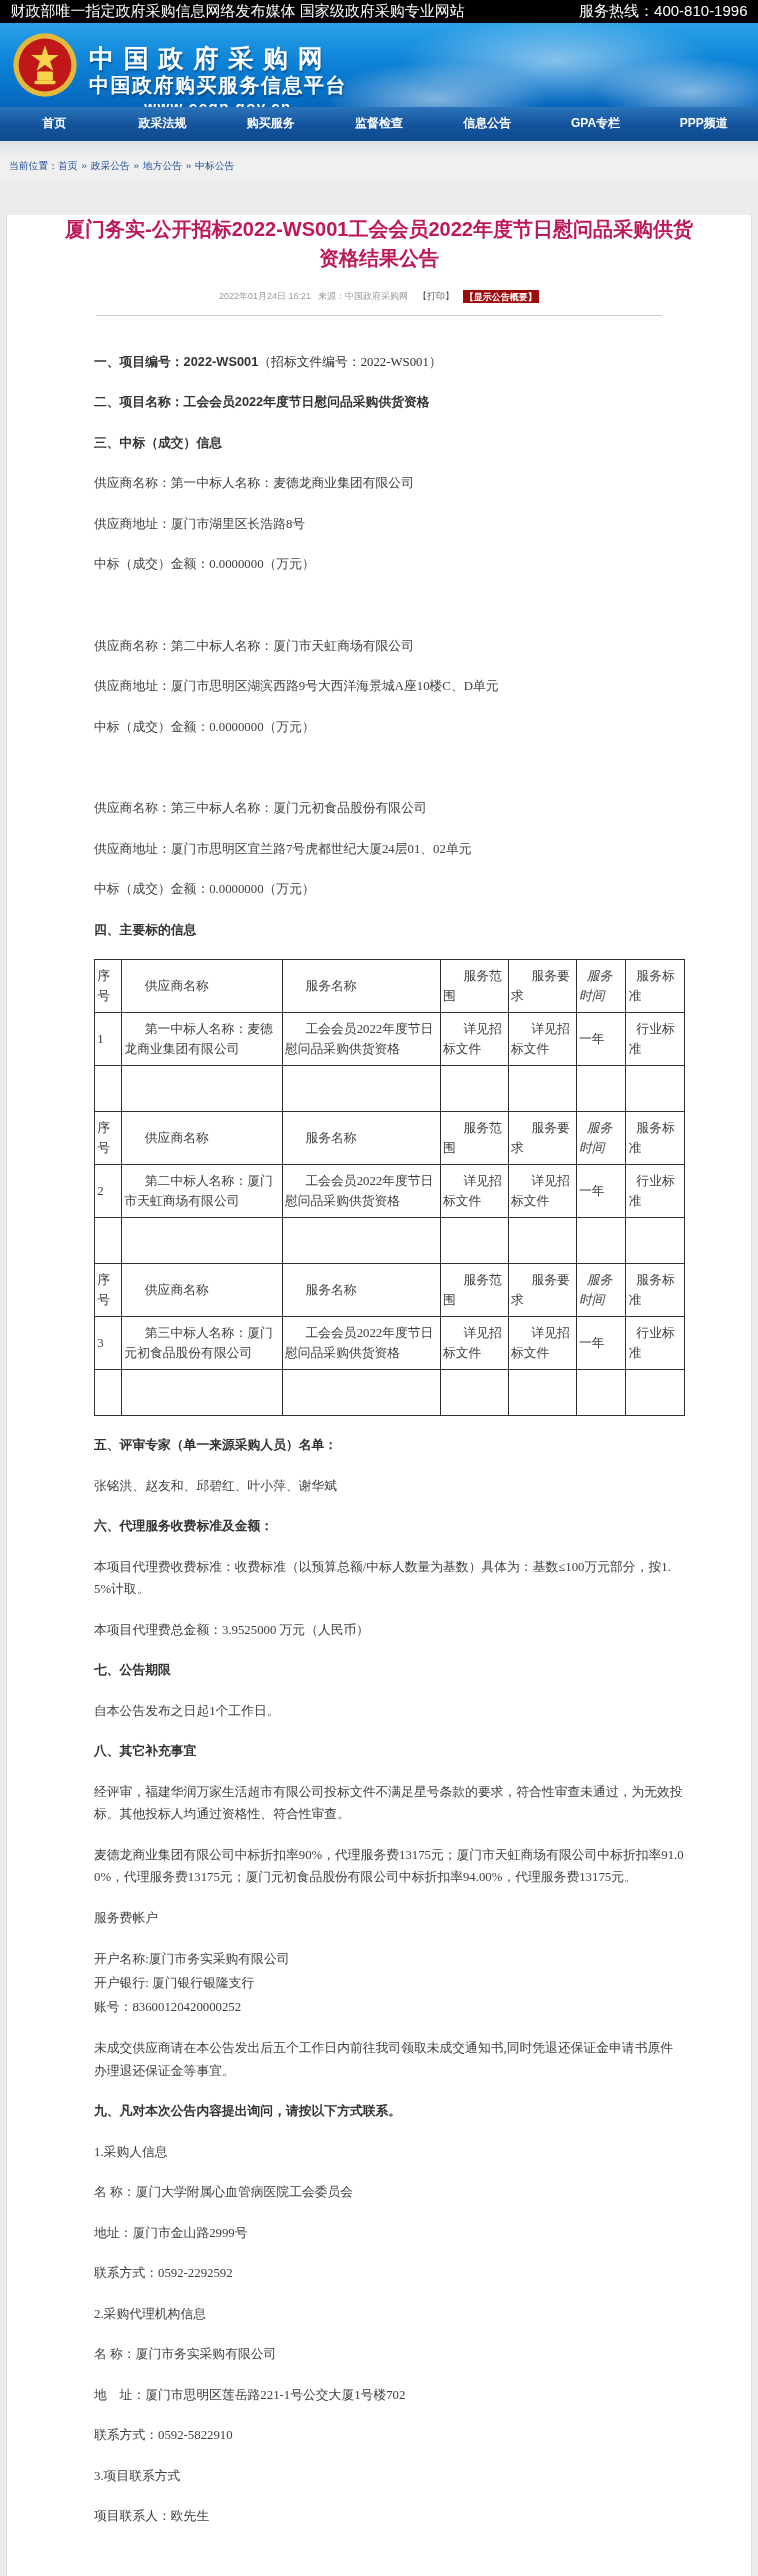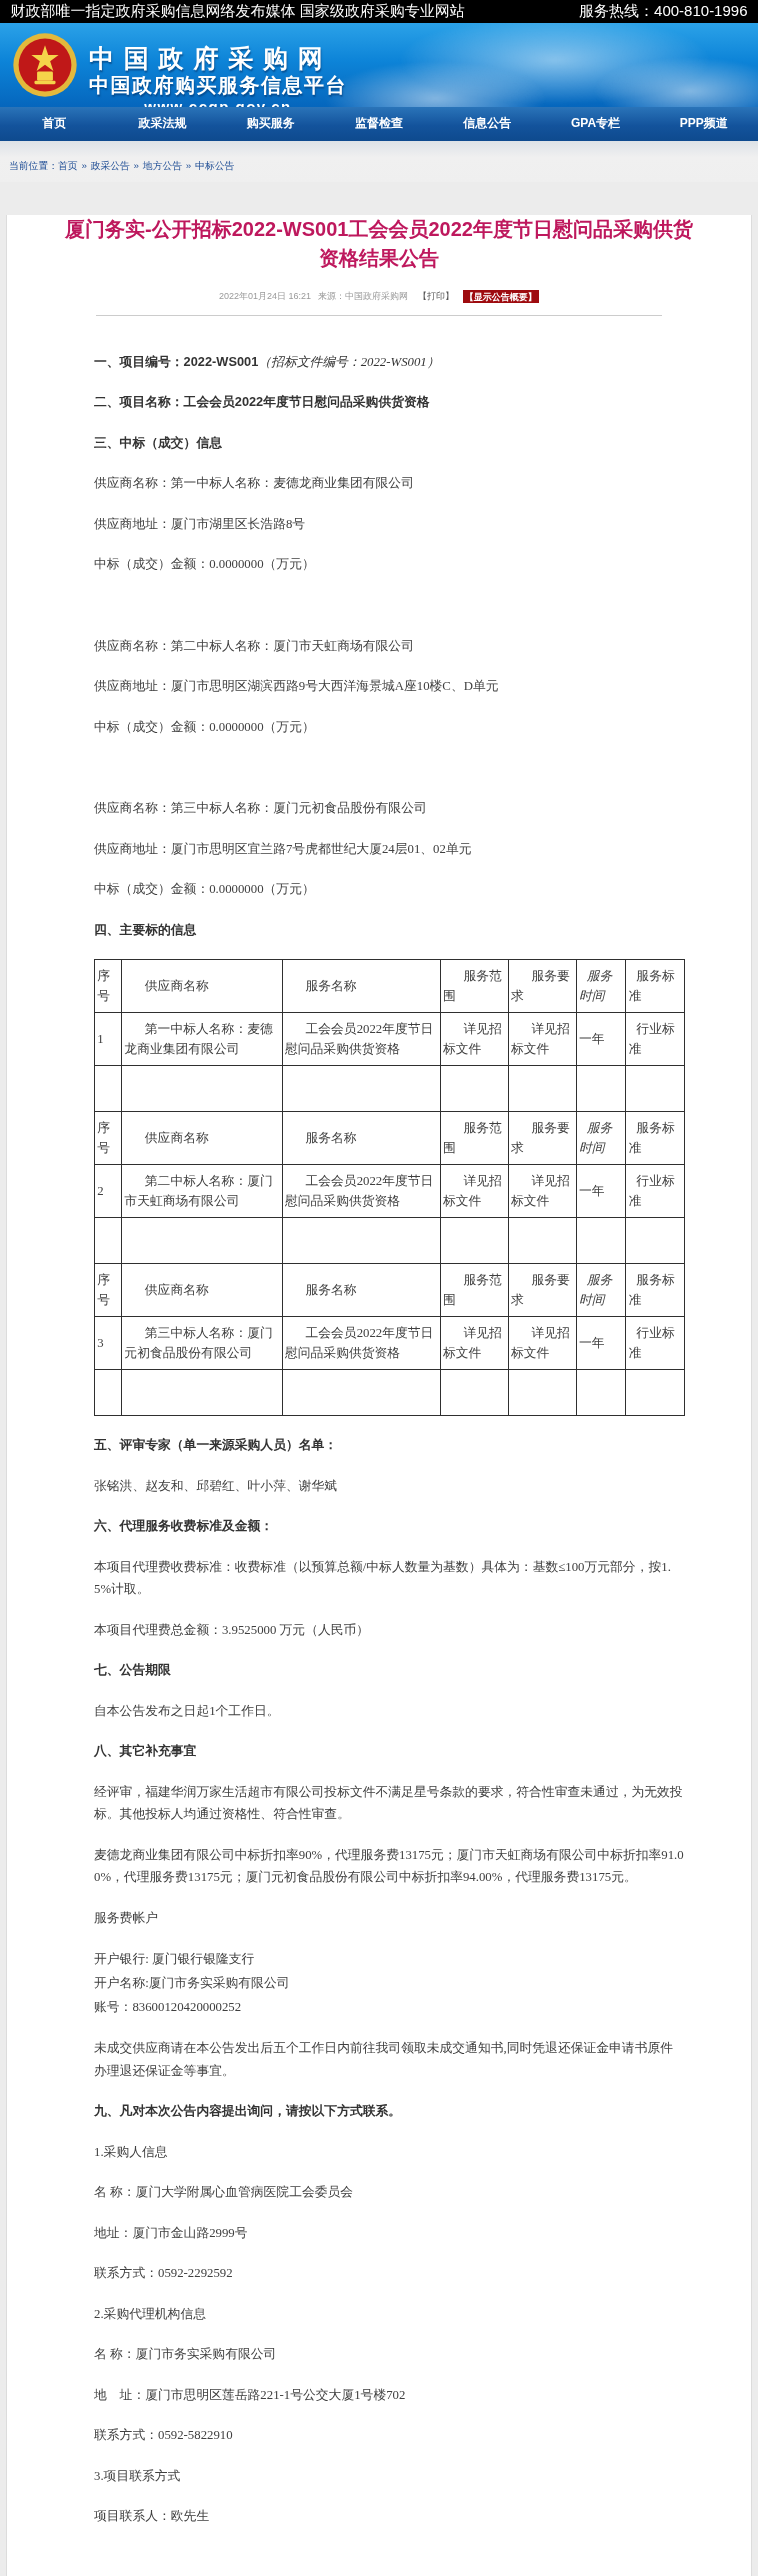--- a/index.html
+++ b/index.html
@@ -115,21 +115,21 @@
       <span>2022年01月24日 16:21</span>
       <span class="src">来源：中国政府采购网</span>
       <span class="print-btn">【打印】</span>
       <span class="summary-btn">【显示公告概要】</span>
     </div>
 
     <hr class="sep">
 
     <div class="article-body">
 
-      <p class="heading"><span>一、项目编号：2022-WS001</span><span style="font-weight:400;font-family:'Liberation Serif','DejaVu Serif',serif;font-style:italic;">（招标文件编号：2022-WS001）</span></p>
+      <p class="heading"><span>一、项目编号：2022-WS001</span><span style="font-weight:400;font-family:'Liberation Serif','DejaVu Serif',serif;">（招标文件编号：2022-WS001）</span></p>
 
       <p class="heading">二、项目名称：工会会员2022年度节日慰问品采购供货资格</p>
 
       <p class="heading">三、中标（成交）信息</p>
 
       <p>供应商名称：第一中标人名称：麦德龙商业集团有限公司</p>
       <p>供应商地址：厦门市湖里区长浩路8号</p>
       <p>中标（成交）金额：0.0000000（万元）</p>
 
       <p class="gap-extra">供应商名称：第二中标人名称：厦门市天虹商场有限公司</p>
@@ -239,22 +239,22 @@
       <p>本项目代理费总金额：3.9525000 万元（人民币）</p>
 
       <p class="heading">七、公告期限</p>
       <p>自本公告发布之日起1个工作日。</p>
 
       <p class="heading">八、其它补充事宜</p>
       <p>经评审，福建华润万家生活超市有限公司投标文件不满足星号条款的要求，符合性审查未通过，为无效投标。其他投标人均通过资格性、符合性审查。</p>
       <p>麦德龙商业集团有限公司中标折扣率90%，代理服务费13175元；厦门市天虹商场有限公司中标折扣率91.00%，代理服务费13175元；厦门元初食品股份有限公司中标折扣率94.00%，代理服务费13175元。</p>
       <p>服务费帐户</p>
       <div class="bank">
+        <div>开户名称:厦门市务实采购有限公司</div>
         <div>开户银行: 厦门银行银隆支行</div>
-        <div>开户名称:厦门市务实采购有限公司</div>
         <div>账号：83600120420000252</div>
       </div>
       <p>未成交供应商请在本公告发出后五个工作日内前往我司领取未成交通知书,同时凭退还保证金申请书原件办理退还保证金等事宜。</p>
 
       <p class="heading">九、凡对本次公告内容提出询问，请按以下方式联系。</p>
 
       <p>1.采购人信息</p>
       <p>名 称：厦门大学附属心血管病医院工会委员会</p>
       <p>地址：厦门市金山路2999号</p>
       <p>联系方式：0592-2292592</p>

